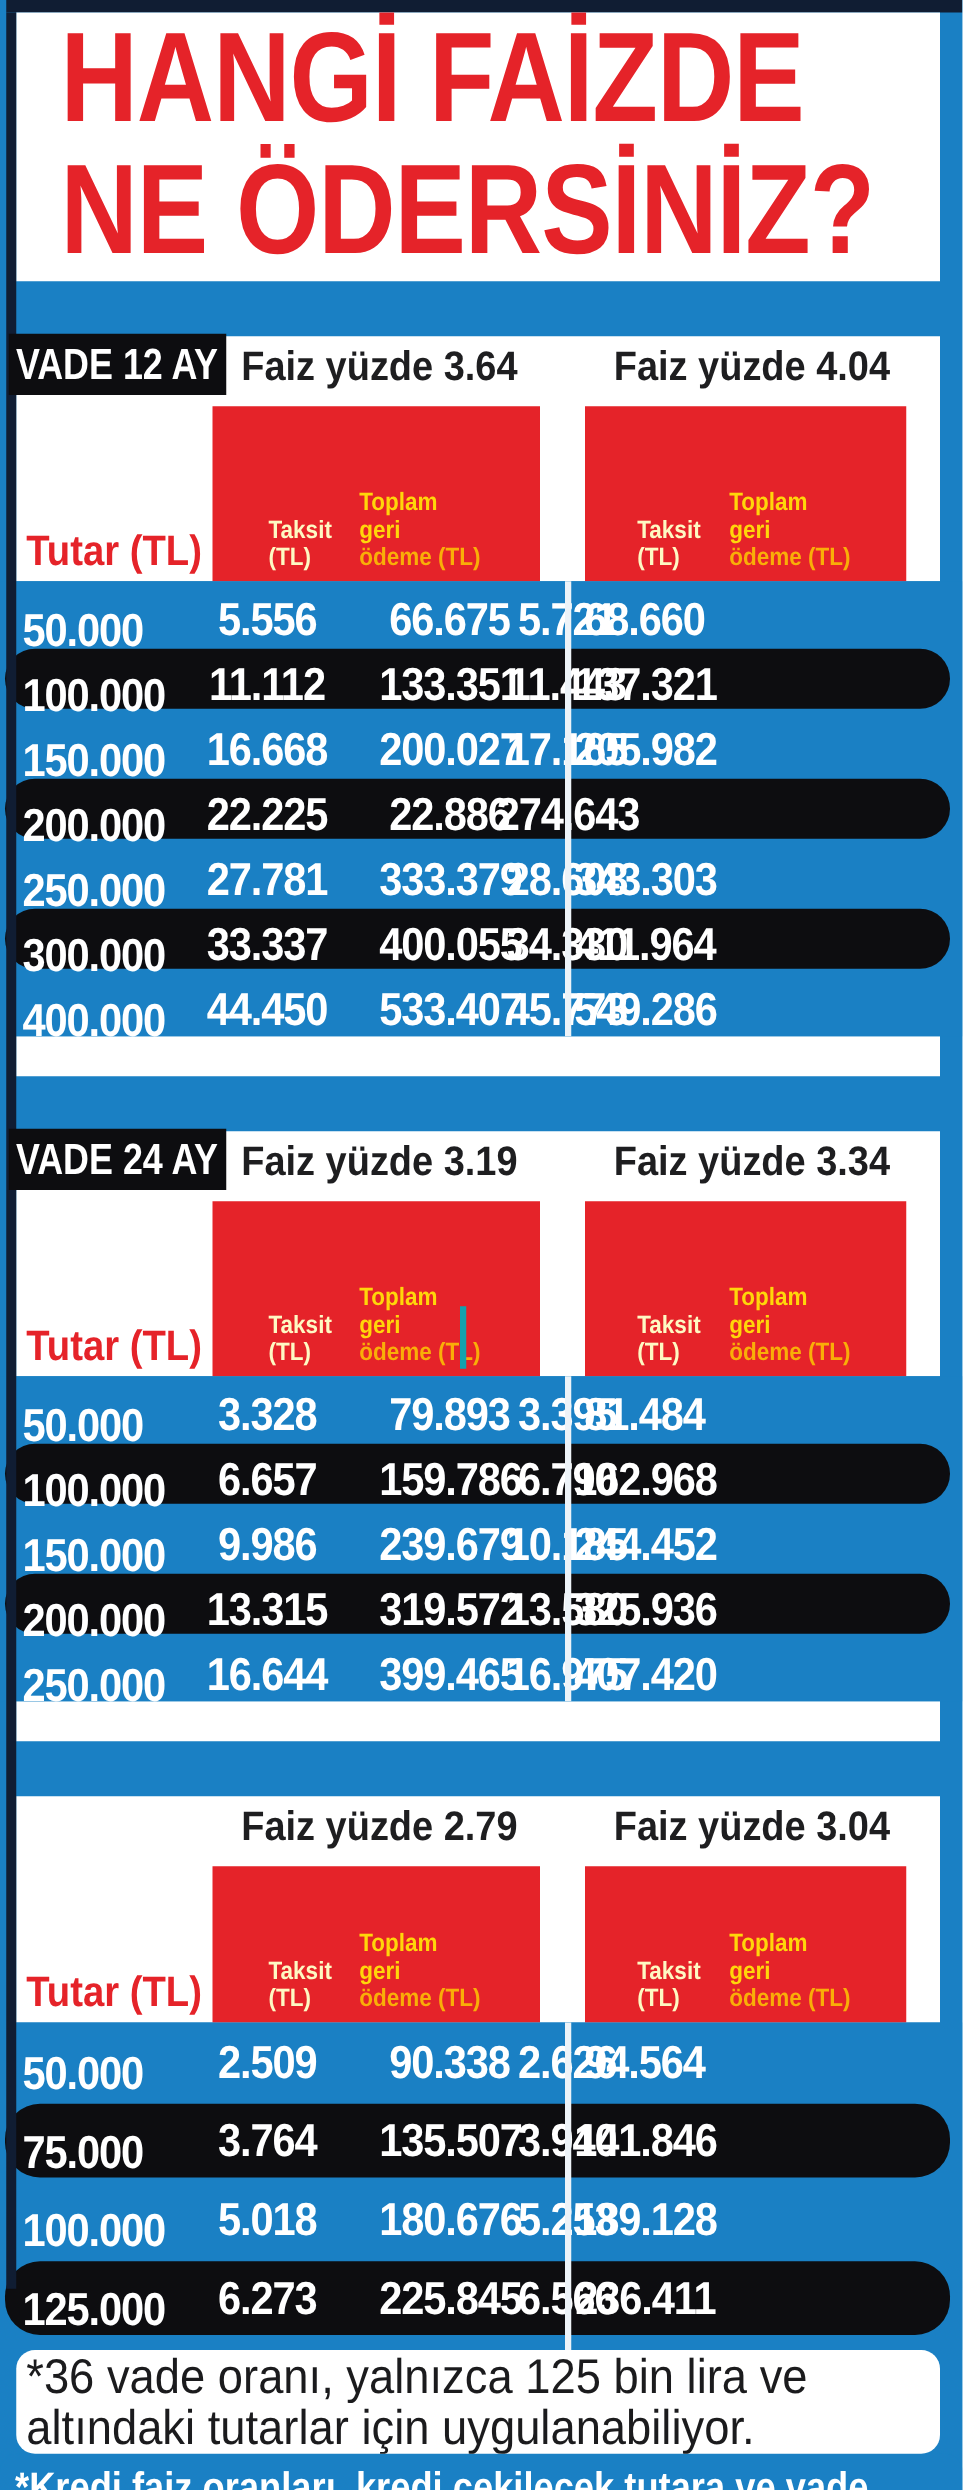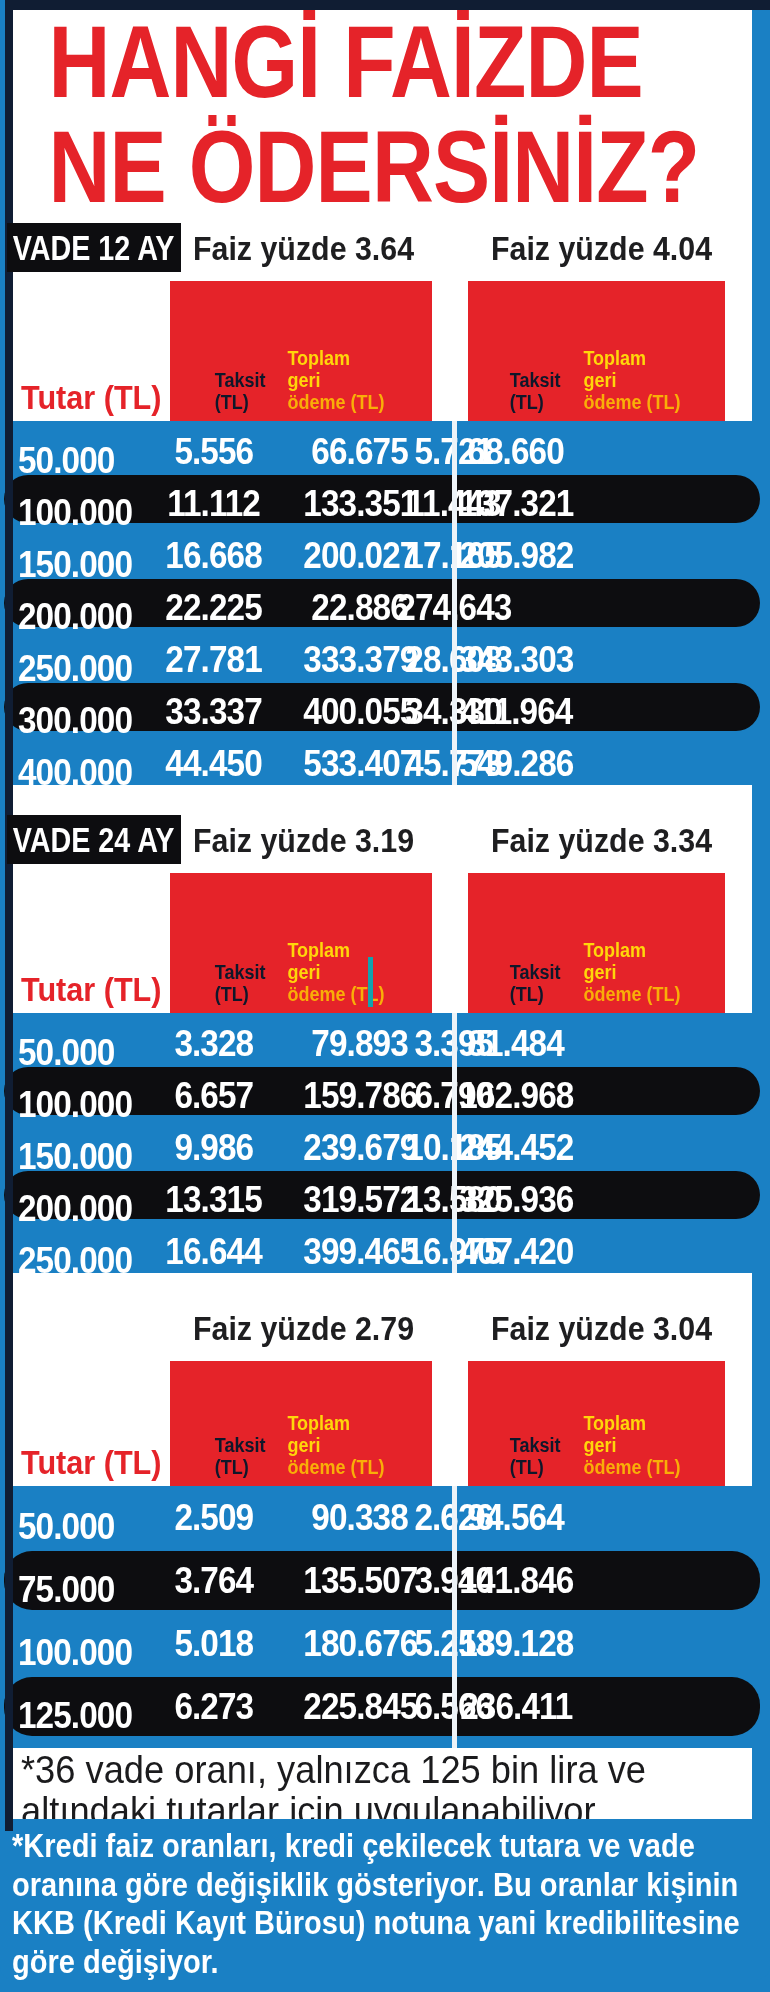--- a/index.html
+++ b/index.html
@@ -22,41 +22,41 @@
   .navy-strip{position:absolute;left:5px;top:10px;width:8px;height:1821px;background:var(--navy);z-index:5;}
   .band{margin-left:13px;margin-right:18px;background:#fff;position:relative;}
   
   .title-band{height:215px;padding-top:0px;overflow:hidden;padding-left:22px;}
   .title-line{
     color:var(--red);font-weight:bold;font-size:102px;line-height:1.03;
     transform:scaleX(0.84);transform-origin:left;white-space:nowrap;width:120%;
     padding-left:16px;letter-spacing:-1px;
   }
   
-  .bar{height:47px;background:#fff;position:relative;}
+  .bar{height:47px;background:#fff;position:relative;margin-top:44px;}
   .badge{
     position:absolute;left:-6px;top:-2px;bottom:0;width:174px;background:var(--rowblack);
     color:#fff;display:flex;align-items:center;justify-content:center;z-index:6;
   }
   .badge span{font-weight:bold;font-size:35px;transform:scaleX(0.82);white-space:nowrap;display:inline-block;}
   .rate{position:absolute;top:0;bottom:0;display:flex;align-items:center;color:var(--ink);
     font-weight:bold;font-size:33px;transform-origin:left;transform:scaleX(0.92);white-space:nowrap;}
   .rate1{left:180px;} .rate2{left:478px;}
   
   .head{height:149px;}
   .s2 .head{height:134px;}
   .redbox{
     position:absolute;top:9px;height:140px;background:var(--red);
     display:flex;align-items:flex-end;justify-content:center;gap:14px;padding-bottom:8px;
   }
   .s2 .redbox{height:125px;}
   .box1{left:157px;width:262px;} .box2{left:455px;width:257px;}
   .hcol{text-align:left;font-weight:bold;font-size:20px;line-height:1.1;}
   .hcol .ln{display:block;transform:scaleX(0.9);white-space:nowrap;}
-  .taksit{color:#0f172a;}
+  .taksit{color:#fef9c3;}
   .toplam .y{color:var(--yellow);} .toplam .o{color:var(--orange);}
   .tutar-label{
     position:absolute;left:8px;bottom:4px;color:var(--red);font-weight:bold;font-size:34px;
     transform:scaleX(0.9);transform-origin:left;white-space:nowrap;
   }
   .cursor{position:absolute;left:198px;top:84px;width:5px;height:50px;background:#13a2ae;z-index:4;}
   
   .rows{position:relative;background:var(--blue);}
   .s2 .rows{padding-bottom:10px;}
   .row{
@@ -66,21 +66,21 @@
   .s2 .row{height:63px;}
   .pill{position:absolute;left:4px;right:10px;top:2px;bottom:2px;background:var(--rowblack);border-radius:28px;}
   .cell{position:relative;z-index:2;display:flex;justify-content:center;align-items:center;}
   .cell.c0{justify-content:flex-start;padding-left:18px;margin-top:19px;}
   .num{color:#fff;font-weight:bold;font-size:37px;letter-spacing:-1px;display:inline-block;
     transform:scaleX(0.9);transform-origin:center;white-space:nowrap;}
   .c0 .num{transform-origin:left;}
   .divider{position:absolute;left:452px;top:0;bottom:0;width:5px;background:#edf3f8;z-index:3;}
   .gapband{height:32px;background:#fff;margin-left:13px;margin-right:18px;}
   
-  .note1{height:71px;padding:2px 6px 0 8px;overflow:hidden;}
+  .note1{height:83px;padding:2px 6px 0 8px;overflow:hidden;border-radius:15px;}
   .note1 .txt{color:#1b1b1d;font-size:39px;line-height:1.04;transform:scaleX(0.93);
     transform-origin:left;width:107%;}
   .note2{height:161px;background:var(--blue);padding:8px 0 0 12px;overflow:hidden;border-radius:14px;}
   .note2 .txt{color:#fff;font-weight:bold;font-size:33px;line-height:1.17;
     transform:scaleX(0.88);transform-origin:left;width:113%;}
 </style>
 </head>
 <body>
 
 <div class="poster">

